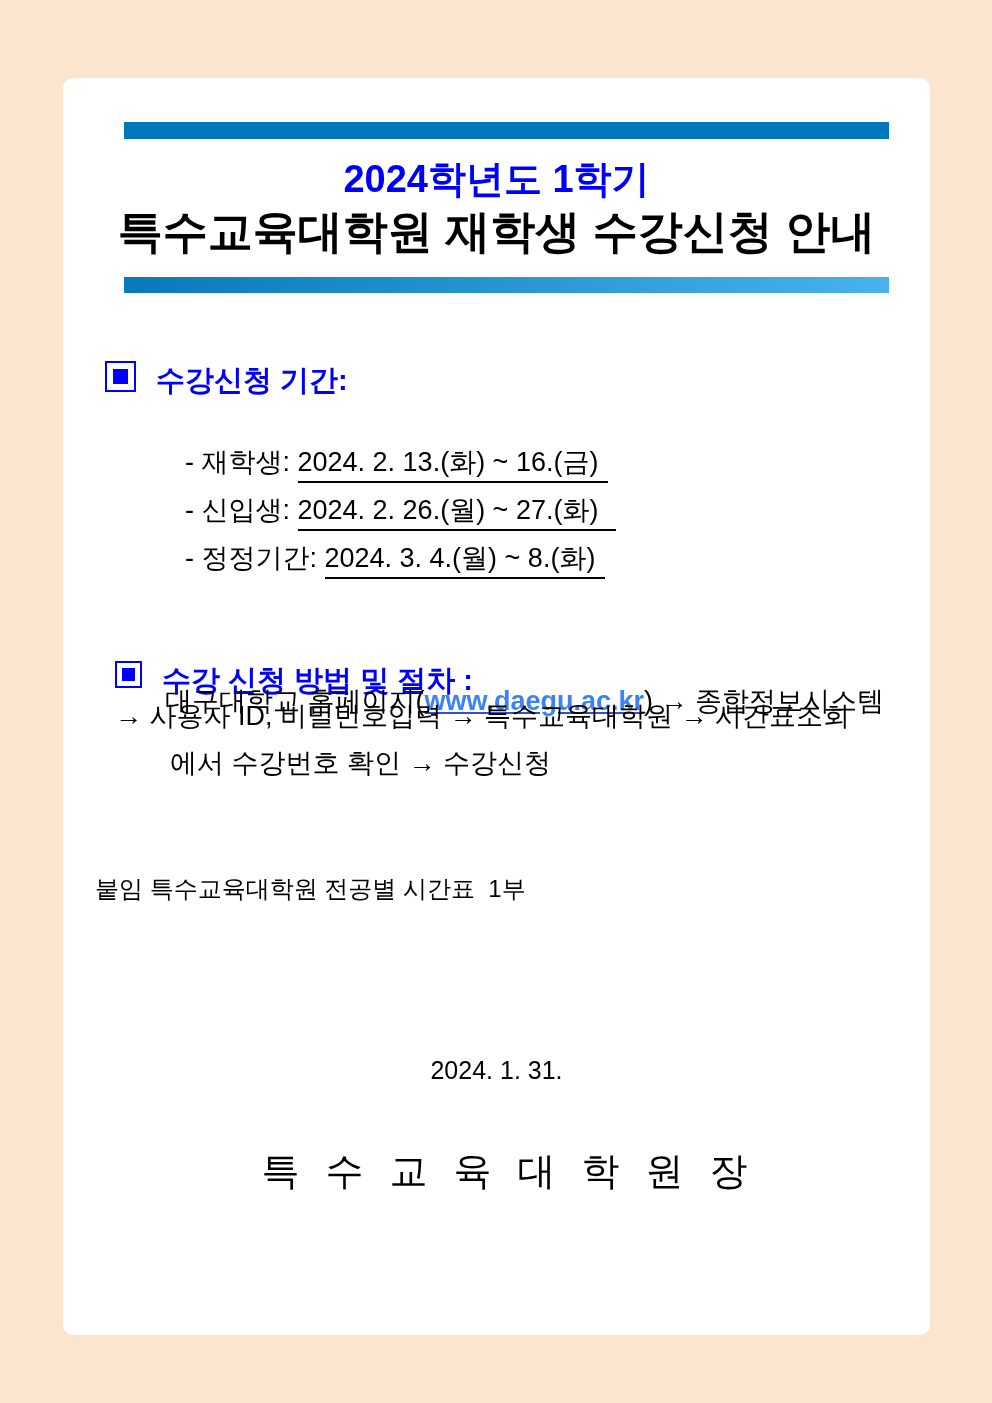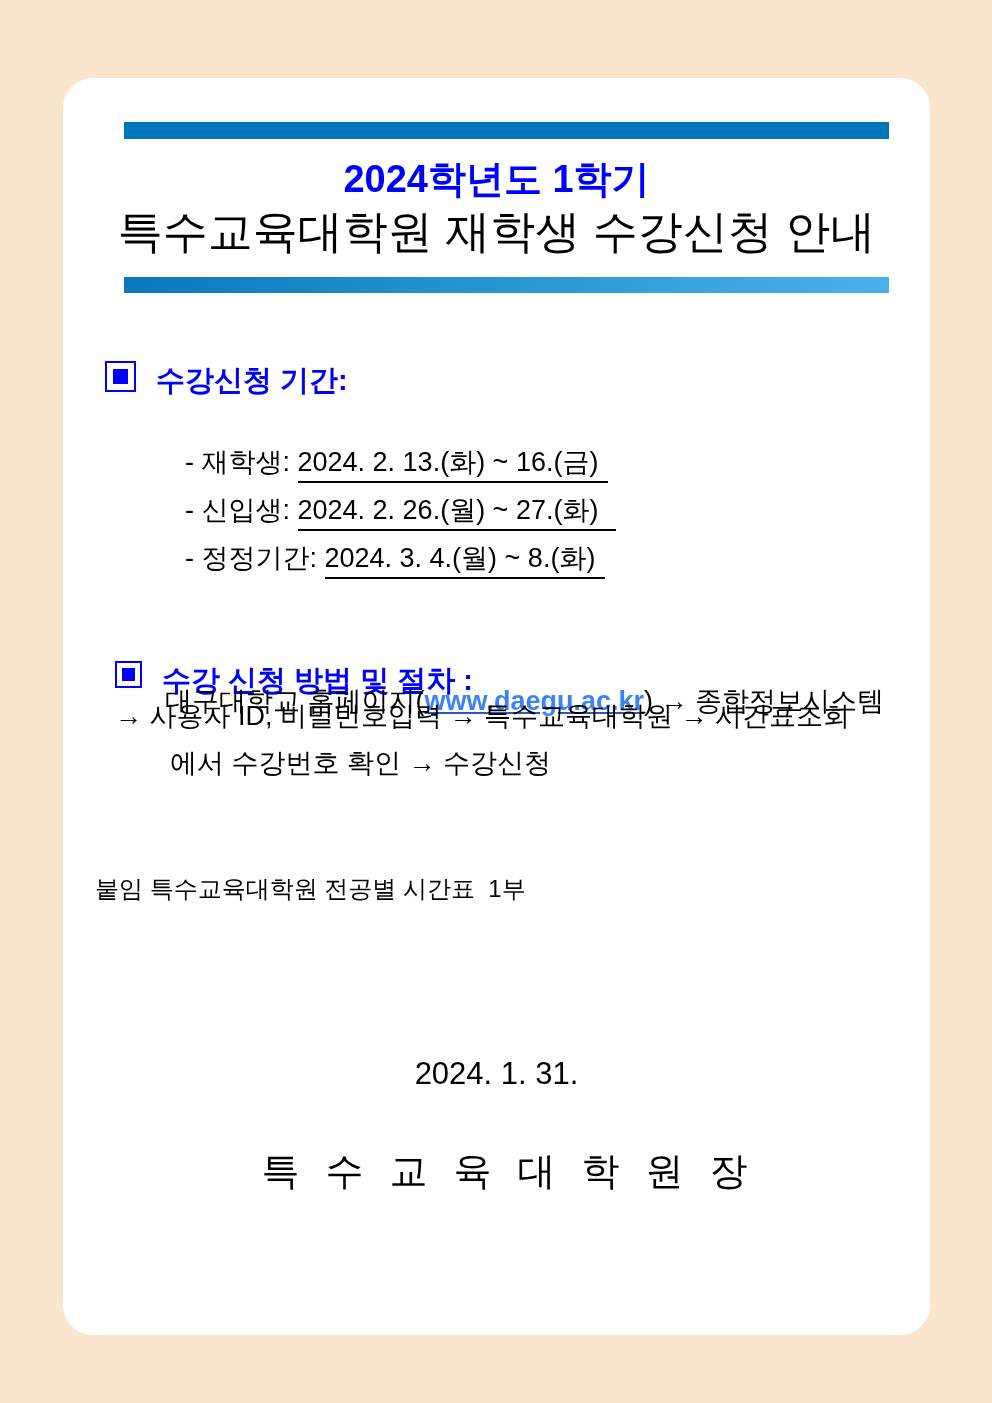--- a/index.html
+++ b/index.html
@@ -14,21 +14,21 @@
     position: relative;
     overflow: hidden;
   }
   .card {
     position: absolute;
     left: 63px;
     top: 78px;
     width: 867px;
     height: 1257px;
     background: #FFFFFF;
-    border-radius: 30px;
+    border-radius: 10px;
   }
   .top-bar {
     position: absolute;
     left: 61px;
     top: 44px;
     width: 765px;
     height: 17px;
     background: #0077BD;
   }
   .subtitle {
@@ -43,21 +43,21 @@
     letter-spacing: 0px;
   }
   .main-title {
     position: absolute;
     left: 0;
     top: 124px;
     width: 100%;
     text-align: center;
     color: #000000;
     font-size: 45px;
-    font-weight: normal;
+    font-weight: bold;
   }
   .gradient-bar {
     position: absolute;
     left: 61px;
     top: 199px;
     width: 765px;
     height: 16px;
     background: linear-gradient(to right, #0A78BA, #47B2EC);
   }
   .section-heading {
@@ -125,21 +125,21 @@
     font-size: 24px;
     white-space: pre;
   }
   .doc-date {
     position: absolute;
     left: 0;
     top: 978px;
     width: 100%;
     text-align: center;
     color: #000000;
-    font-size: 31px;
+    font-size: 25px;
   }
   .signature {
     position: absolute;
     left: 0;
     top: 1068px;
     width: 100%;
     text-align: center;
     color: #000000;
     font-size: 38px;
     letter-spacing: 26px;

